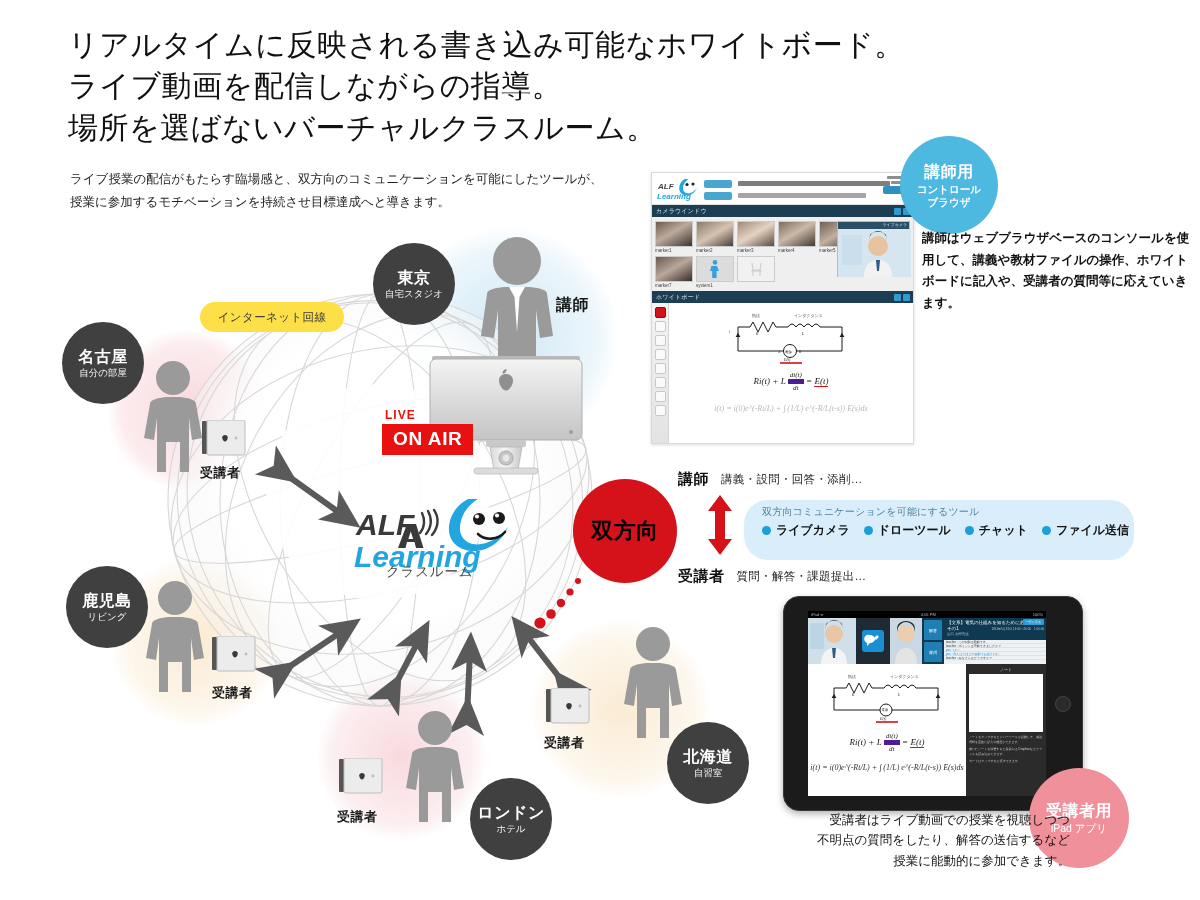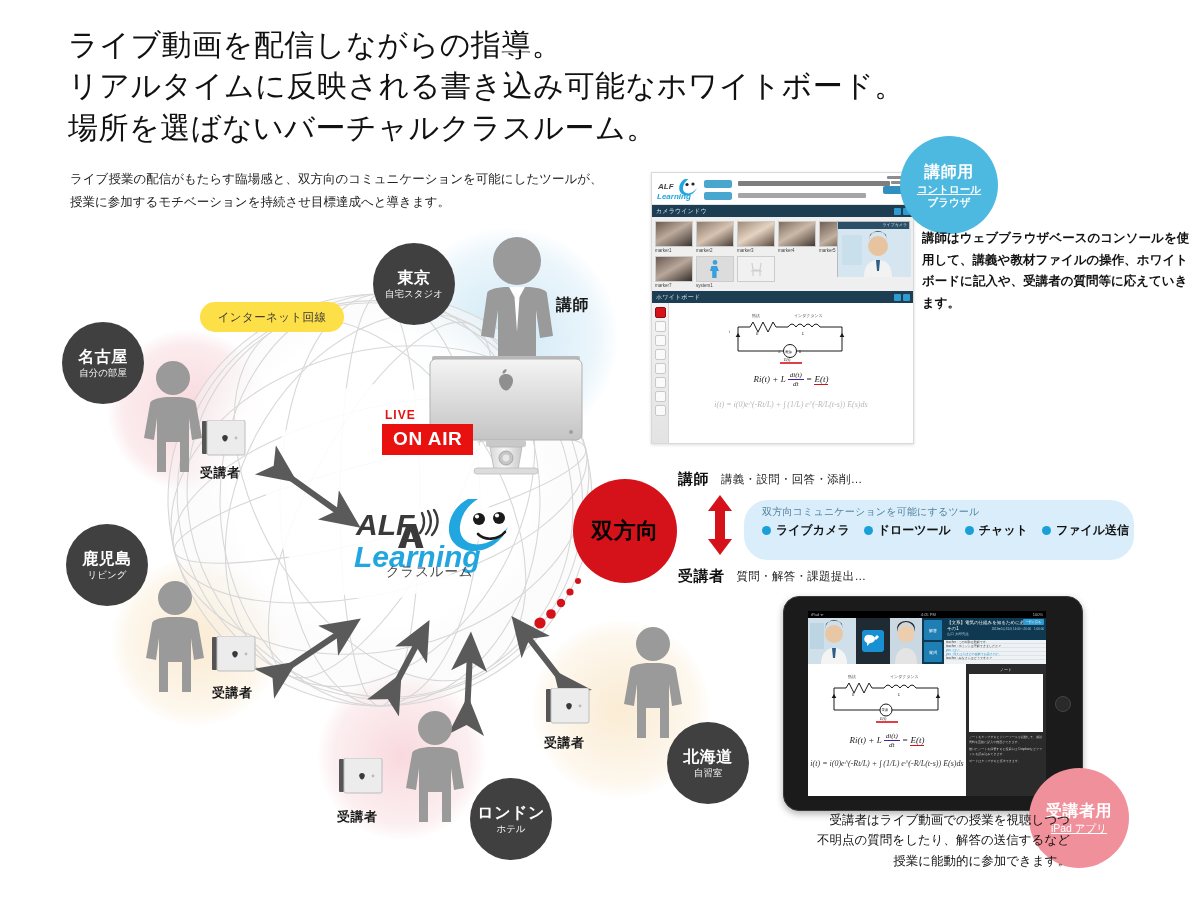--- a/index.html
+++ b/index.html
@@ -146,32 +146,32 @@
 
   .wb { background: #fff; height: 140px; display: flex; position: relative; }
   .wb-tools { width: 17px; background: linear-gradient(#f3f3f3,#e3e3e3); border-right: 1px solid #d5d5d5; padding-top: 4px; }
   .wb-tool { width: 11px; height: 11px; margin: 0 auto 3px; border: 1px solid #c9c9c9; background: #fafafa; border-radius: 2px; }
   .wb-tool.sel { background: #d5121a; border-color: #8c0c12; }
   .wb-canvas { flex: 1; position: relative; background: #fff; padding-top: 6px; }
   .wb-canvas svg { display: block; margin: 0 auto; }
   .formula1 { text-align: center; font-family: "Liberation Serif", serif; font-size: 9px; color: #222; margin-top: 4px; font-style: italic; }
   .formula2 { text-align: center; font-family: "Liberation Serif", serif; font-size: 8px; color: #b8b8b8; margin-top: 12px; font-style: italic; }
   .frac { display: inline-block; vertical-align: middle; text-align: center; font-size: 7px; }
-  .frac .num { border-bottom: 1px solid #4c1d95; padding: 0 2px; display: block; }
+  .frac .num { border-bottom: 5px solid #4c1d95; padding: 0 2px; display: block; }
   .frac .den { padding: 0 2px; display: block; }
   .redunder { border-bottom: 1.6px solid #d5121a; }
 
   
   .badge {
     position: absolute; border-radius: 50%;
     display: flex; flex-direction: column; align-items: center; justify-content: center;
     color: #fff; text-align: center; line-height: 1.2;
   }
   .badge .b1 { font-size: 16px; font-weight: 700; letter-spacing: .5px; }
-  .badge .b2 { font-size: 10.5px; font-weight: 700; margin-top: 2px; text-decoration: underline; }
+  .badge .b2 { font-size: 10.5px; font-weight: 700; margin-top: 2px; }
   .badge .b3 { font-size: 10.5px; font-weight: 700; }
 
   .rtext {
     position: absolute; left: 922px; top: 228px; width: 268px;
     font-size: 12.5px; line-height: 1.72; color: #111; font-weight: 600;
   }
 
   
   .ipad {
     position: absolute; left: 783px; top: 596px; width: 300px; height: 215px;
@@ -210,22 +210,22 @@
   }
 
   .arrowlay { position: absolute; left: 0; top: 0; width: 1200px; height: 900px; pointer-events: none; }
 </style>
 </head>
 <body>
 
 <div id="page">
 
   <div class="headline">
+    <div>リアルタイムに反映される書き込み可能なホワイトボード。</div>
     <div>ライブ動画を配信しながらの指導。</div>
-    <div>リアルタイムに反映される書き込み可能なホワイトボード。</div>
     <div>場所を選ばないバーチャルクラスルーム。</div>
   </div>
 
   <div class="subcopy">
     <div>ライブ授業の配信がもたらす臨場感と、双方向のコミュニケーションを可能にしたツールが、</div>
     <div>授業に参加するモチベーションを持続させ目標達成へと導きます。</div>
   </div>
 
   <div class="halo" style="left:108px; top:330px; width:160px; height:160px;
               background: radial-gradient(circle, rgba(248,214,219,.95) 0%, rgba(250,228,231,.7) 58%, rgba(255,255,255,0) 72%);"></div>
@@ -386,21 +386,21 @@
     </svg>
   </div>
   <div class="tablet" style="left:212px; top:636px;">
     <svg width="44" height="36" viewBox="0 0 44 36" xmlns="http://www.w3.org/2000/svg">
       <rect x="0" y="1" width="5" height="33" rx="1" fill="#555"></rect>
       <rect x="5" y="0" width="38" height="35" rx="2" fill="#ececec" stroke="#bdbdbd" stroke-width="1"></rect>
       <path d="M23,15 c-1.6,0 -2.8,1 -2.8,2.6 c0,2 1.6,4 2.8,4 c1.2,0 2.8,-2 2.8,-4 c0,-1.6 -1.2,-2.6 -2.8,-2.6z" fill="#3a3a3a"></path>
       <circle cx="34" cy="18" r="1.4" fill="#bbb"></circle>
     </svg>
   </div>
-  <div class="city" style="left:66px; top:524px; width:82px; height:82px;">
+  <div class="city" style="left:66px; top:566px; width:82px; height:82px;">
     <span class="cname">鹿児島</span>
     <span class="csub">リビング</span>
   </div>
   <div class="role-lbl" style="left:212px; top:684px;">受講者</div>
 
   <div class="person" style="left:392px; top:710px;">
     <svg width="86" height="115" viewBox="0 0 86 115" xmlns="http://www.w3.org/2000/svg">
       <circle cx="43" cy="18" r="17" fill="#9a9a9a"></circle>
       <path d="M20,44 C20,40 27,38 36,37 L50,37 C59,38 66,40 66,44 L72,78 L62,80 L59,58 L59,112 L50,112 L50,82 L36,82 L36,112 L27,112 L27,58 L24,80 L14,78 Z" fill="#9a9a9a"></path>
     </svg>

